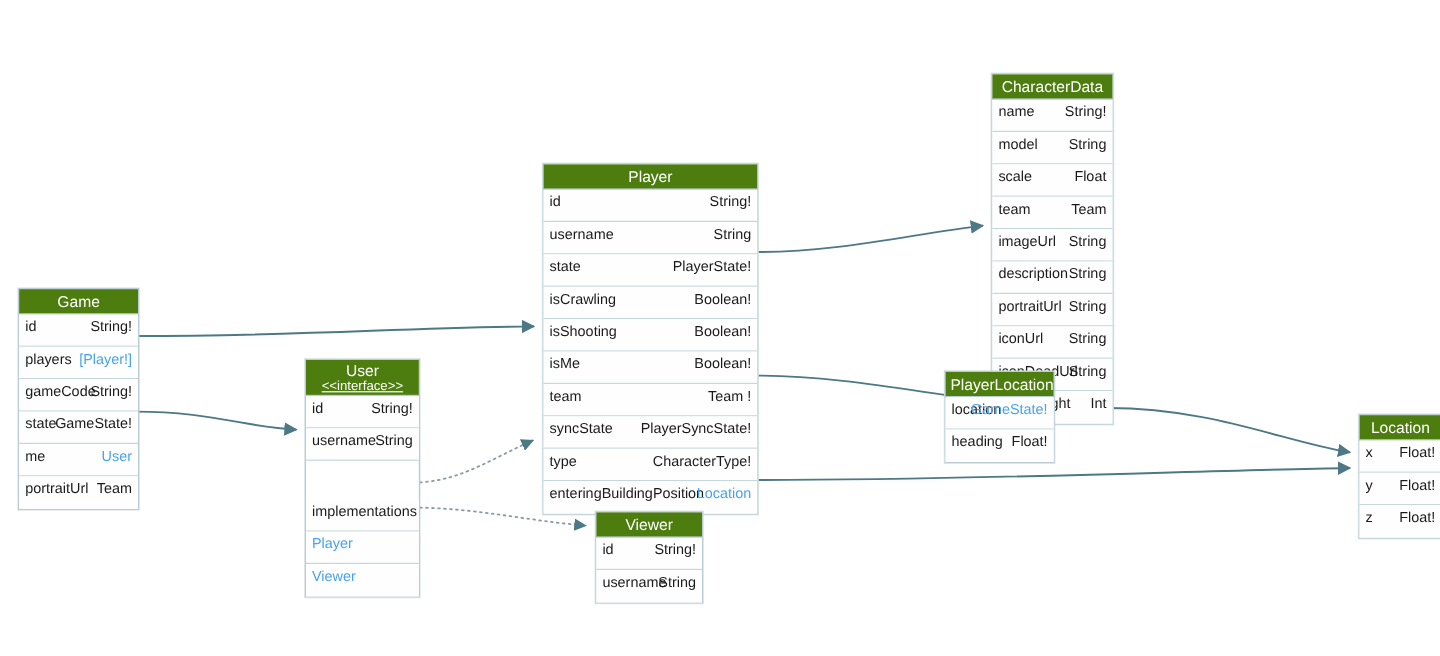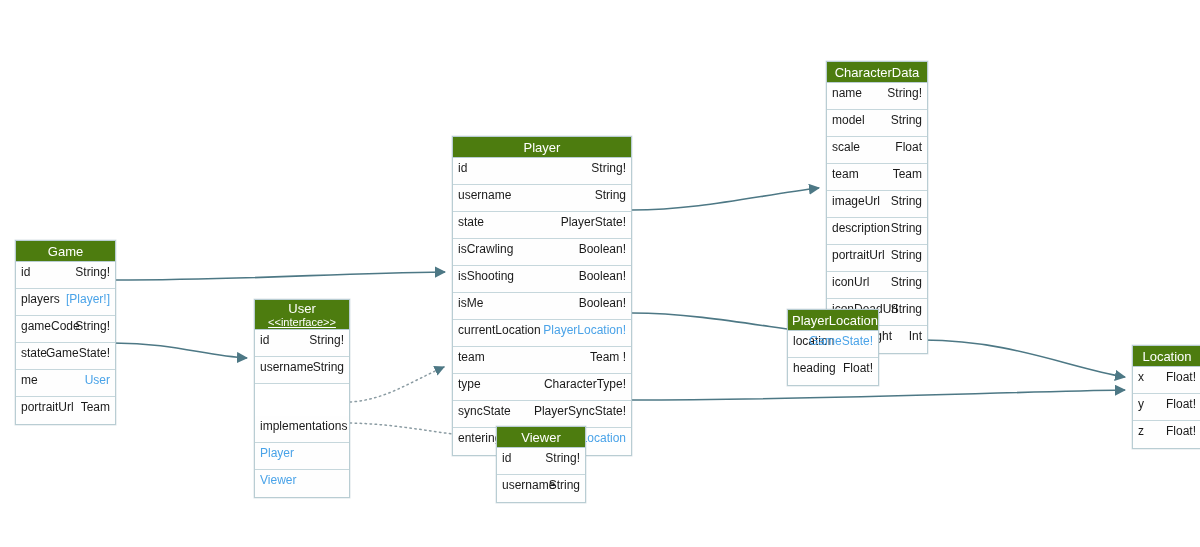--- a/index.html
+++ b/index.html
@@ -213,36 +213,32 @@
     </div>
     <div class="row">
       <span class="fname">isShooting</span>
       <span class="ftype">Boolean!</span>
     </div>
     <div class="row">
       <span class="fname">isMe</span>
       <span class="ftype">Boolean!</span>
     </div>
     <div class="row">
-      <span class="fname">currentLocation</span>
-      <span class="ftype lnk">PlayerLocation!</span>
-    </div>
-    <div class="row">
       <span class="fname">team</span>
       <span class="ftype">Team !</span>
     </div>
     <div class="row">
+      <span class="fname">syncState</span>
+      <span class="ftype">PlayerSyncState!</span>
+    </div>
+    <div class="row">
       <span class="fname">type</span>
       <span class="ftype">CharacterType!</span>
     </div>
     <div class="row">
-      <span class="fname">syncState</span>
-      <span class="ftype">PlayerSyncState!</span>
-    </div>
-    <div class="row">
       <span class="fname">enteringBuildingPosition</span>
       <span class="ftype lnk">Location</span>
     </div>
   </div>
 
   <div class="entity" id="box-viewer">
     <div class="hdr">Viewer</div>
     <div class="row">
       <span class="fname">id</span>
       <span class="ftype">String!</span>

